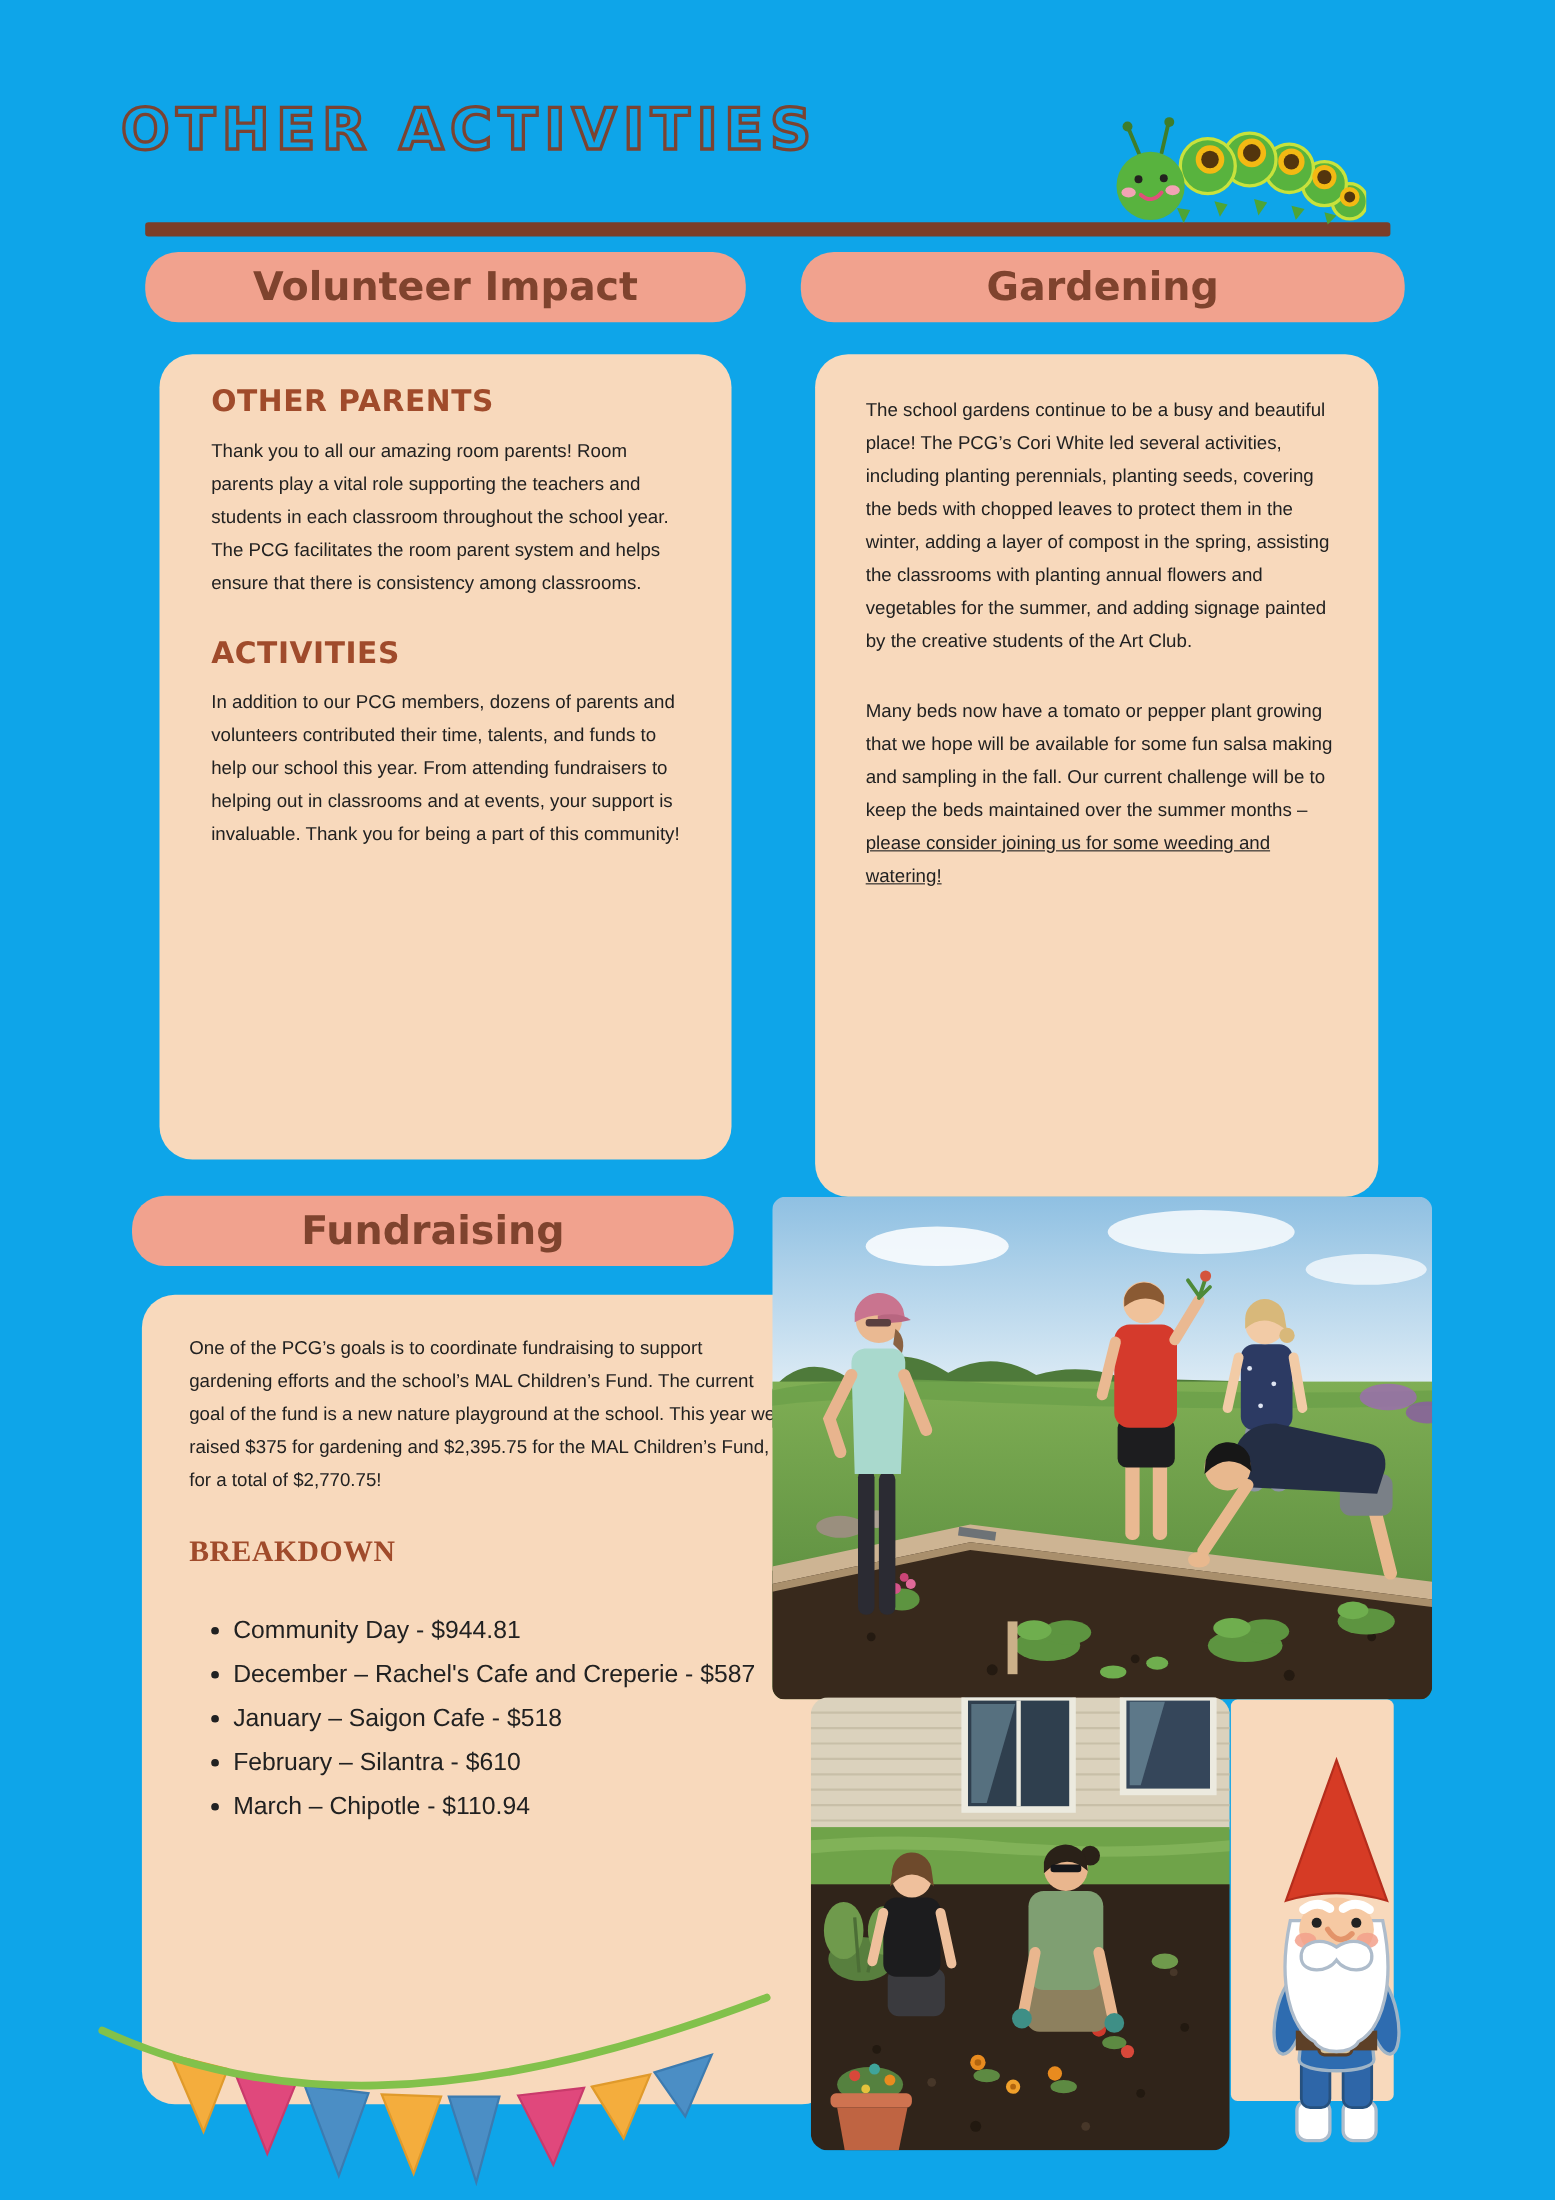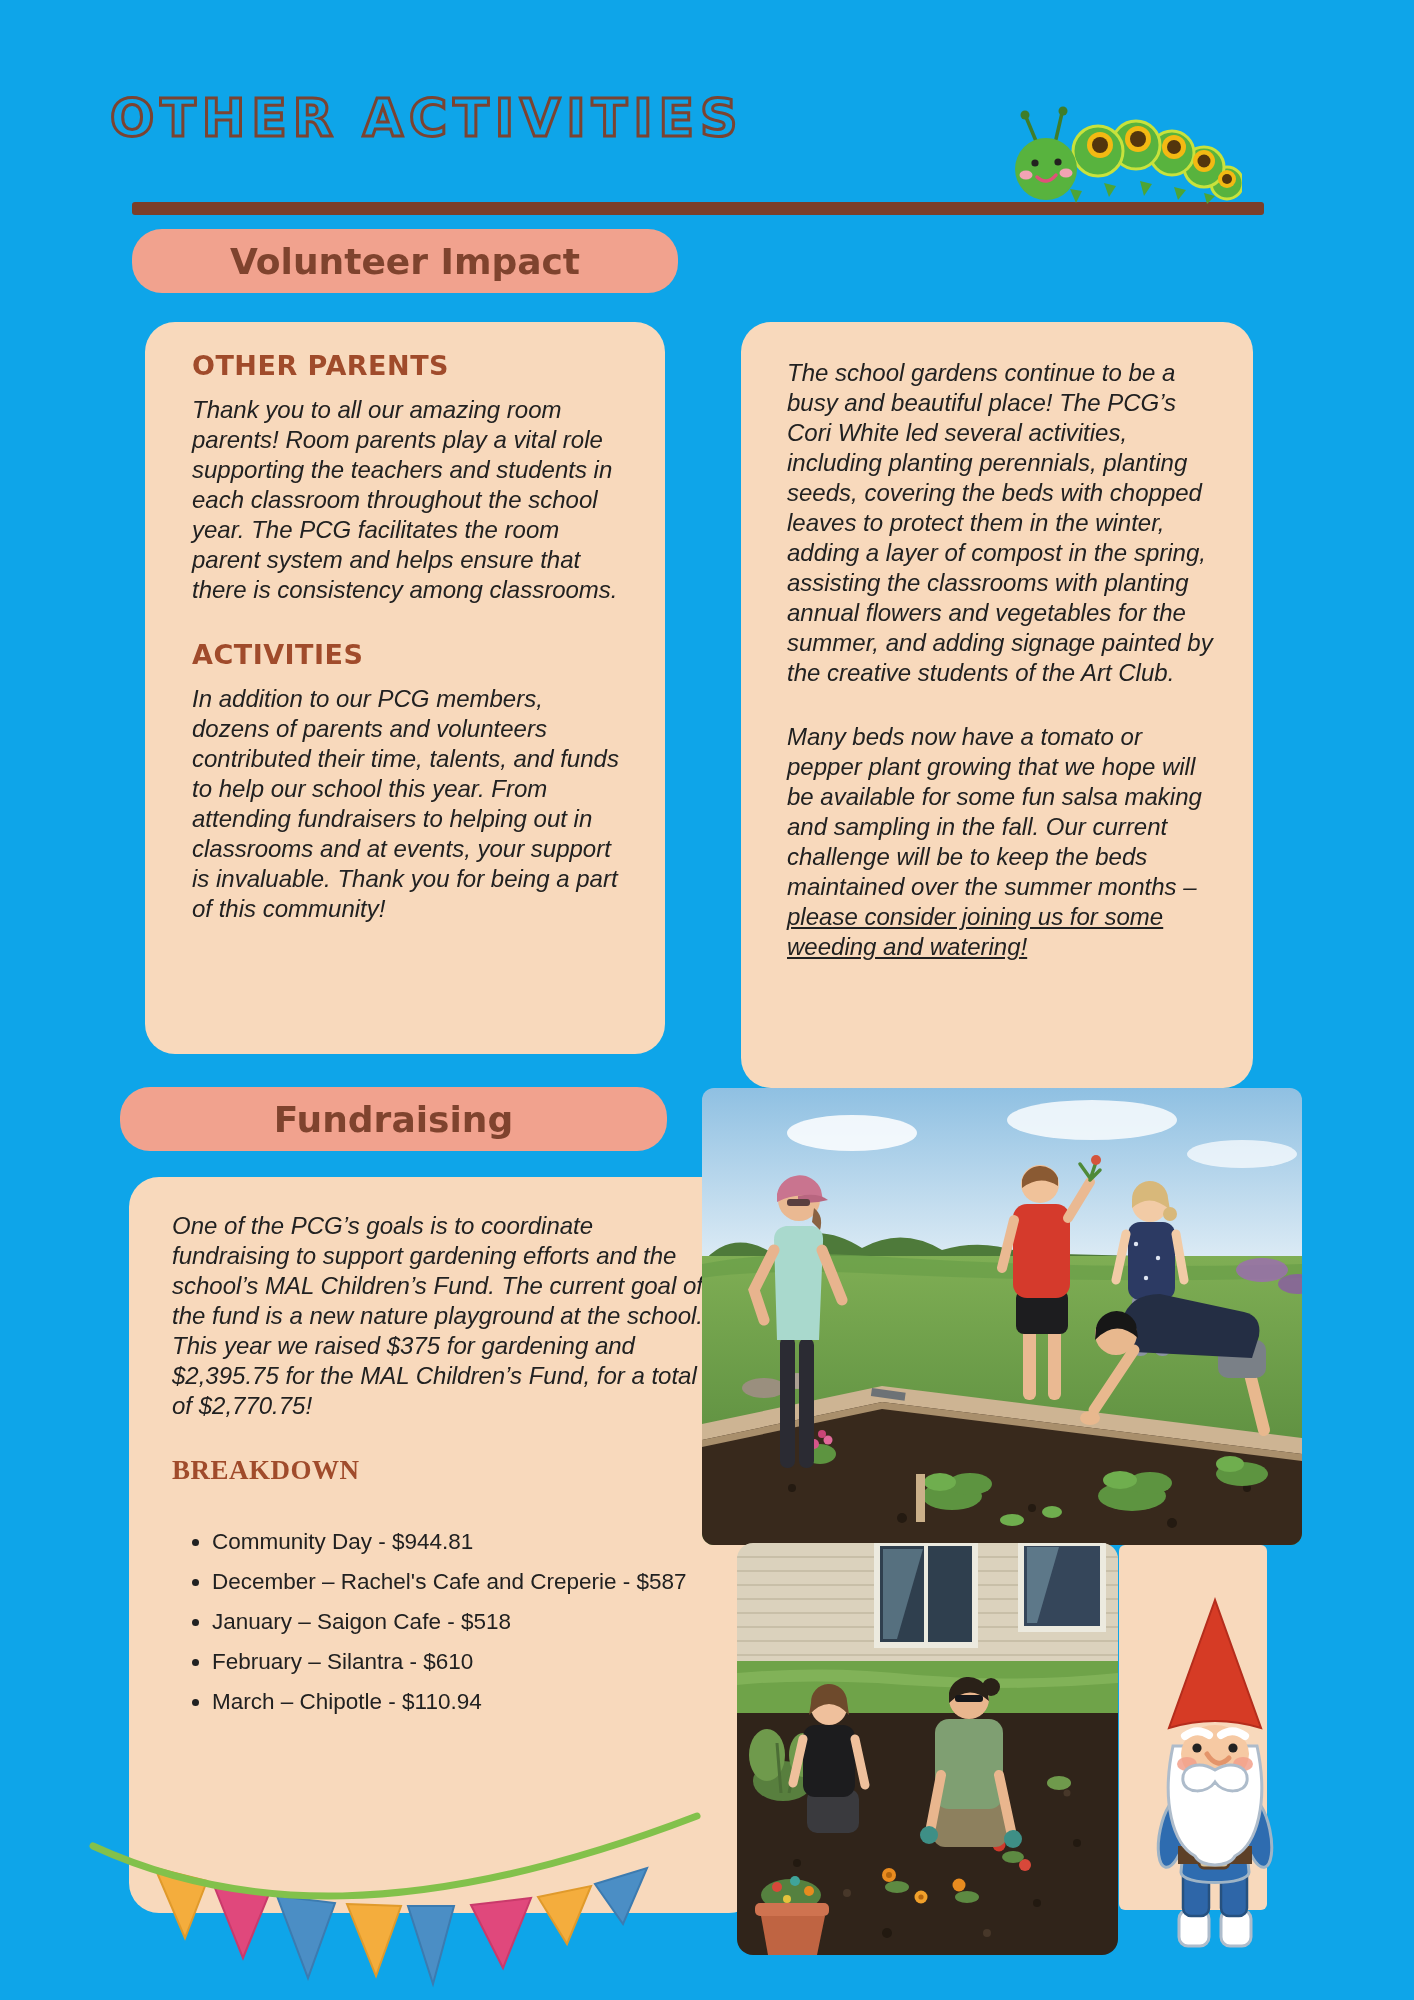--- a/index.html
+++ b/index.html
@@ -23,21 +23,21 @@
     display:flex;align-items:center;justify-content:center;
     font-family:"DejaVu Sans",sans-serif;font-weight:bold;
     font-size:36px;color:#7f432e;
   }
   
   .card{background:#f8d9bc;border-radius:30px;box-sizing:border-box;overflow:hidden;}
   .card h3{
     font-family:"DejaVu Sans",sans-serif;font-weight:bold;
     font-size:27px;color:#a04b2b;letter-spacing:0.5px;margin:0 0 14px 0;
   }
-  .card p{font-size:24px;line-height:30px;margin:0 0 34px 0;font-style:italic;}
+  .card p{font-size:17px;line-height:30px;margin:0 0 34px 0;}
   .card ul{margin:0;padding:0 0 0 40px;}
   .card li{font-size:22.5px;line-height:30px;margin:0 0 10px 0;}
   #gardening-link{text-decoration:underline;cursor:pointer;}
   
   #vi-pill{left:132px;top:229px;width:546px;}
   #vi-body{left:145px;top:322px;width:520px;height:732px;padding:28px 42px 0 47px;}
   #g-pill{left:728px;top:229px;width:549px;}
   #g-body{left:741px;top:322px;width:512px;height:766px;padding:36px 40px 0 46px;}
   #fr-pill{left:120px;top:1087px;width:547px;}
   #fr-body{left:129px;top:1177px;width:630px;height:736px;padding:34px 44px 0 43px;}
@@ -111,20 +111,23 @@
   <div id="vi-pill" class="abs pill">
     <span>Volunteer Impact</span>
   </div>
   <div id="vi-body" class="abs card">
     <h3>OTHER PARENTS</h3>
     <p>Thank you to all our amazing room parents! Room parents play a vital role supporting the teachers and students in each classroom throughout the school year.  The PCG facilitates the room parent system and helps ensure that there is consistency among classrooms.</p>
     <h3>ACTIVITIES</h3>
     <p>In addition to our PCG members, dozens of parents and volunteers contributed their time, talents, and funds to help our school this year. From attending fundraisers to helping out in classrooms and at events, your support is invaluable. Thank you for being a part of this community!</p>
   </div>
 
+  <div id="g-pill" class="abs pill">
+    <span>Gardening</span>
+  </div>
   <div id="g-body" class="abs card">
     <p>The school gardens continue to be a busy and beautiful place! The PCG’s Cori White led several activities, including planting perennials, planting seeds, covering the beds with chopped leaves to protect them in the winter, adding a layer of compost in the spring, assisting the classrooms with planting annual flowers and vegetables for the summer, and adding signage painted by the creative students of the Art Club.</p>
     <p><span>Many beds now have a tomato or pepper plant growing that we hope will be available for some fun salsa making and sampling in the fall. Our current challenge will be to keep the beds maintained over the summer months – </span><span id="gardening-link">please consider joining us for some weeding and watering!</span></p>
   </div>
 
   <div id="fr-pill" class="abs pill">
     <span>Fundraising</span>
   </div>
   <div id="fr-body" class="abs card">
     <p>One of the PCG’s goals is to coordinate fundraising to support gardening efforts and the school’s MAL Children’s Fund. The current goal of the fund is a new nature playground at the school. This year we raised $375 for gardening and $2,395.75 for the MAL Children’s Fund, for a total of $2,770.75!</p>

